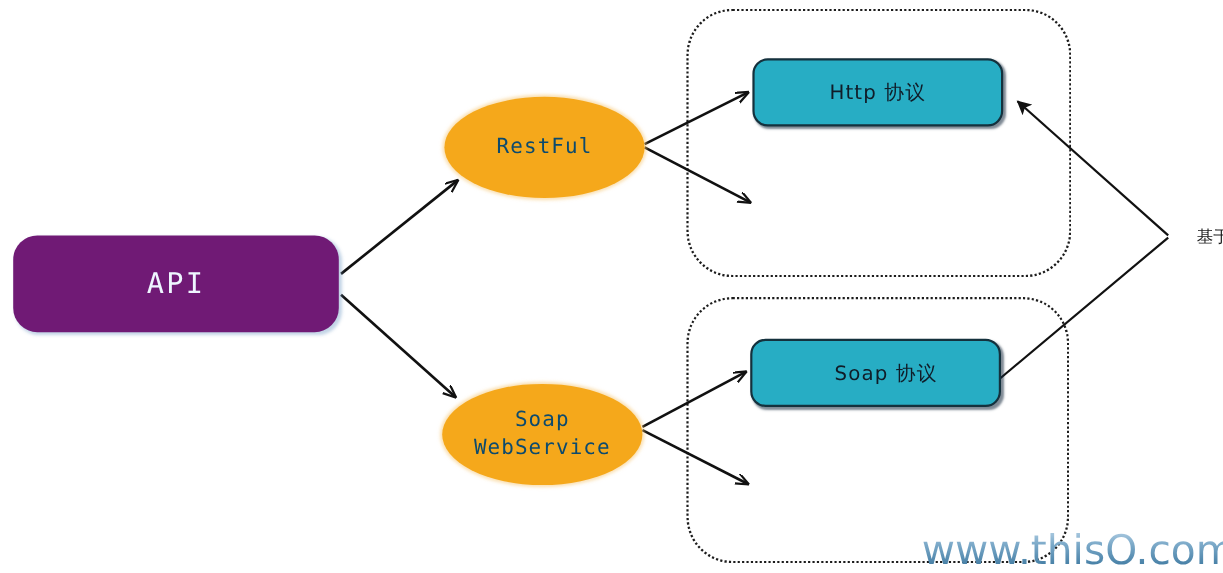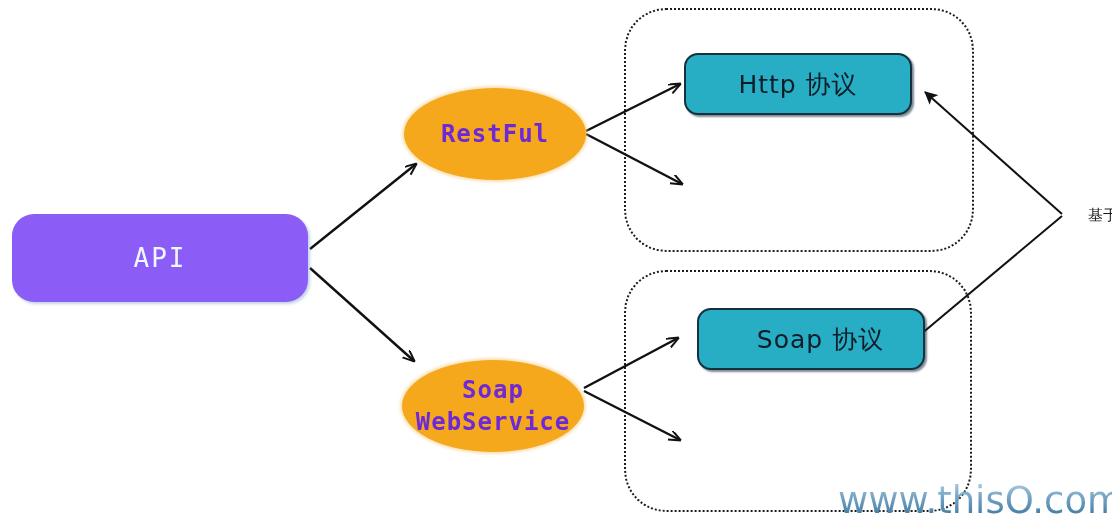--- a/index.html
+++ b/index.html
@@ -33,68 +33,67 @@
     text-align: center;
     box-sizing: border-box;
     white-space: pre-line;
   }
   
   .node-api {
     left: 12px;
     top: 214px;
     width: 296px;
     height: 88px;
-    background: #8b5cf6;
+    background: #701a75;
     border-radius: 22px;
     color: #eef6ff;
     font-family: "DejaVu Sans Mono", monospace;
     font-size: 26px;
     letter-spacing: 2px;
     box-shadow: 2px 2px 3px rgba(120,160,200,0.45);
   }
   
   .node-ellipse {
     border-radius: 50%;
     background: #f5a81b;
-    color: #6d28d9;
+    color: #0c4a6e;
     font-family: "DejaVu Sans Mono", monospace;
-    font-size: 24px;
+    font-size: 19px;
     line-height: 1.35;
     letter-spacing: 1px;
     box-shadow: 0 0 3px 2px rgba(245,200,120,0.55);
-    font-weight: bold;
   }
   .node-restful {
     left: 404px;
     top: 88px;
     width: 182px;
     height: 92px;
   }
   .node-soap-ws {
     left: 402px;
-    top: 360px;
+    top: 349px;
     width: 182px;
     height: 92px;
   }
   
   .node-teal {
     width: 228px;
     height: 62px;
     background: #27adc4;
     border: 2.5px solid #14313d;
     border-radius: 14px;
     color: #101c28;
     font-family: "DejaVu Sans", sans-serif;
-    font-size: 25px;
+    font-size: 18px;
     letter-spacing: 1px;
     box-shadow: 2px 2px 2px rgba(20,40,60,0.55);
   }
   .node-http  { left: 684px; top: 53px; }
   .node-json  { left: 686px; top: 153px; }
-  .node-soap  { left: 697px; top: 308px; padding-left: 19px; }
+  .node-soap  { left: 682px; top: 308px; padding-left: 19px; }
   .node-xml   { left: 684px; top: 408px; }
 
   
   .group-box {
     position: absolute;
     border: 2.5px dotted #1c1c1c;
     border-radius: 42px;
     box-sizing: border-box;
   }
   .group-rest { left: 624px; top: 8px;   width: 350px; height: 244px; }

